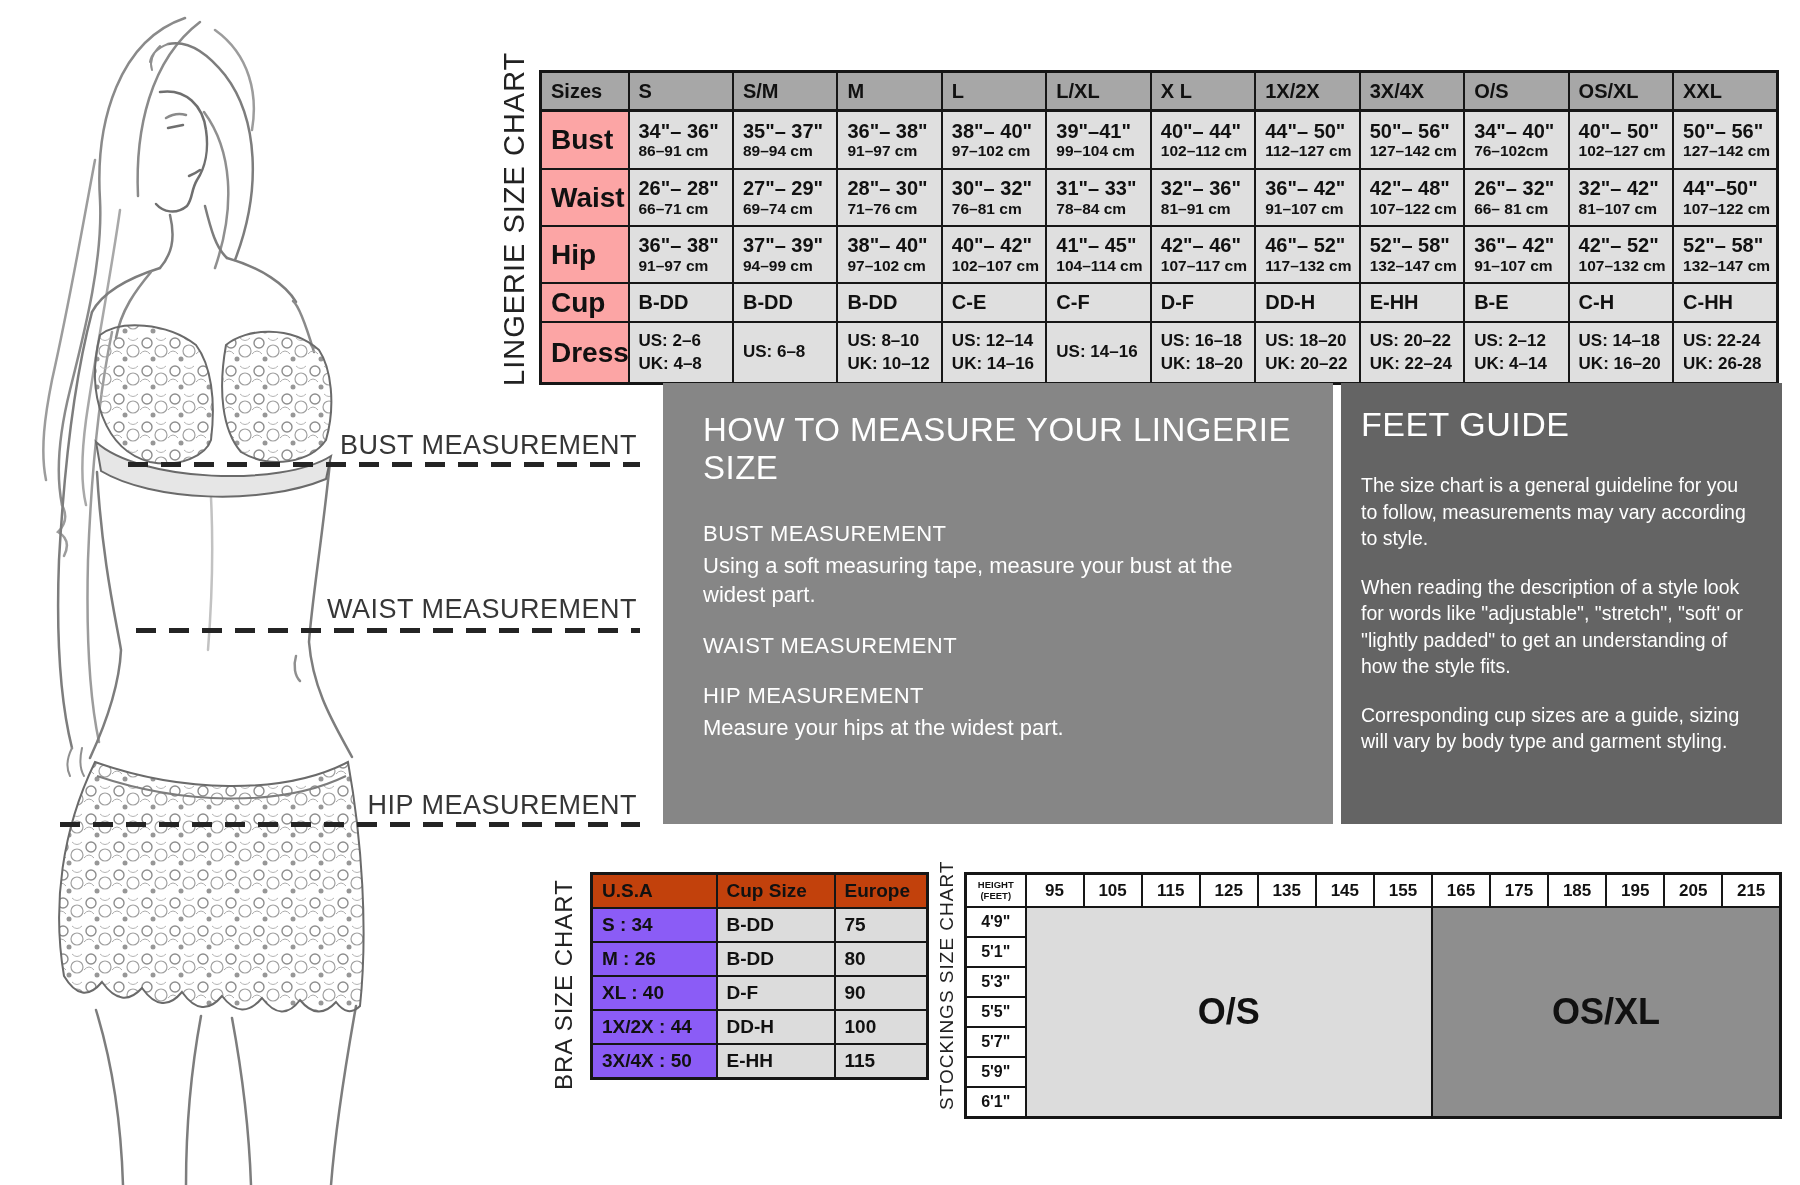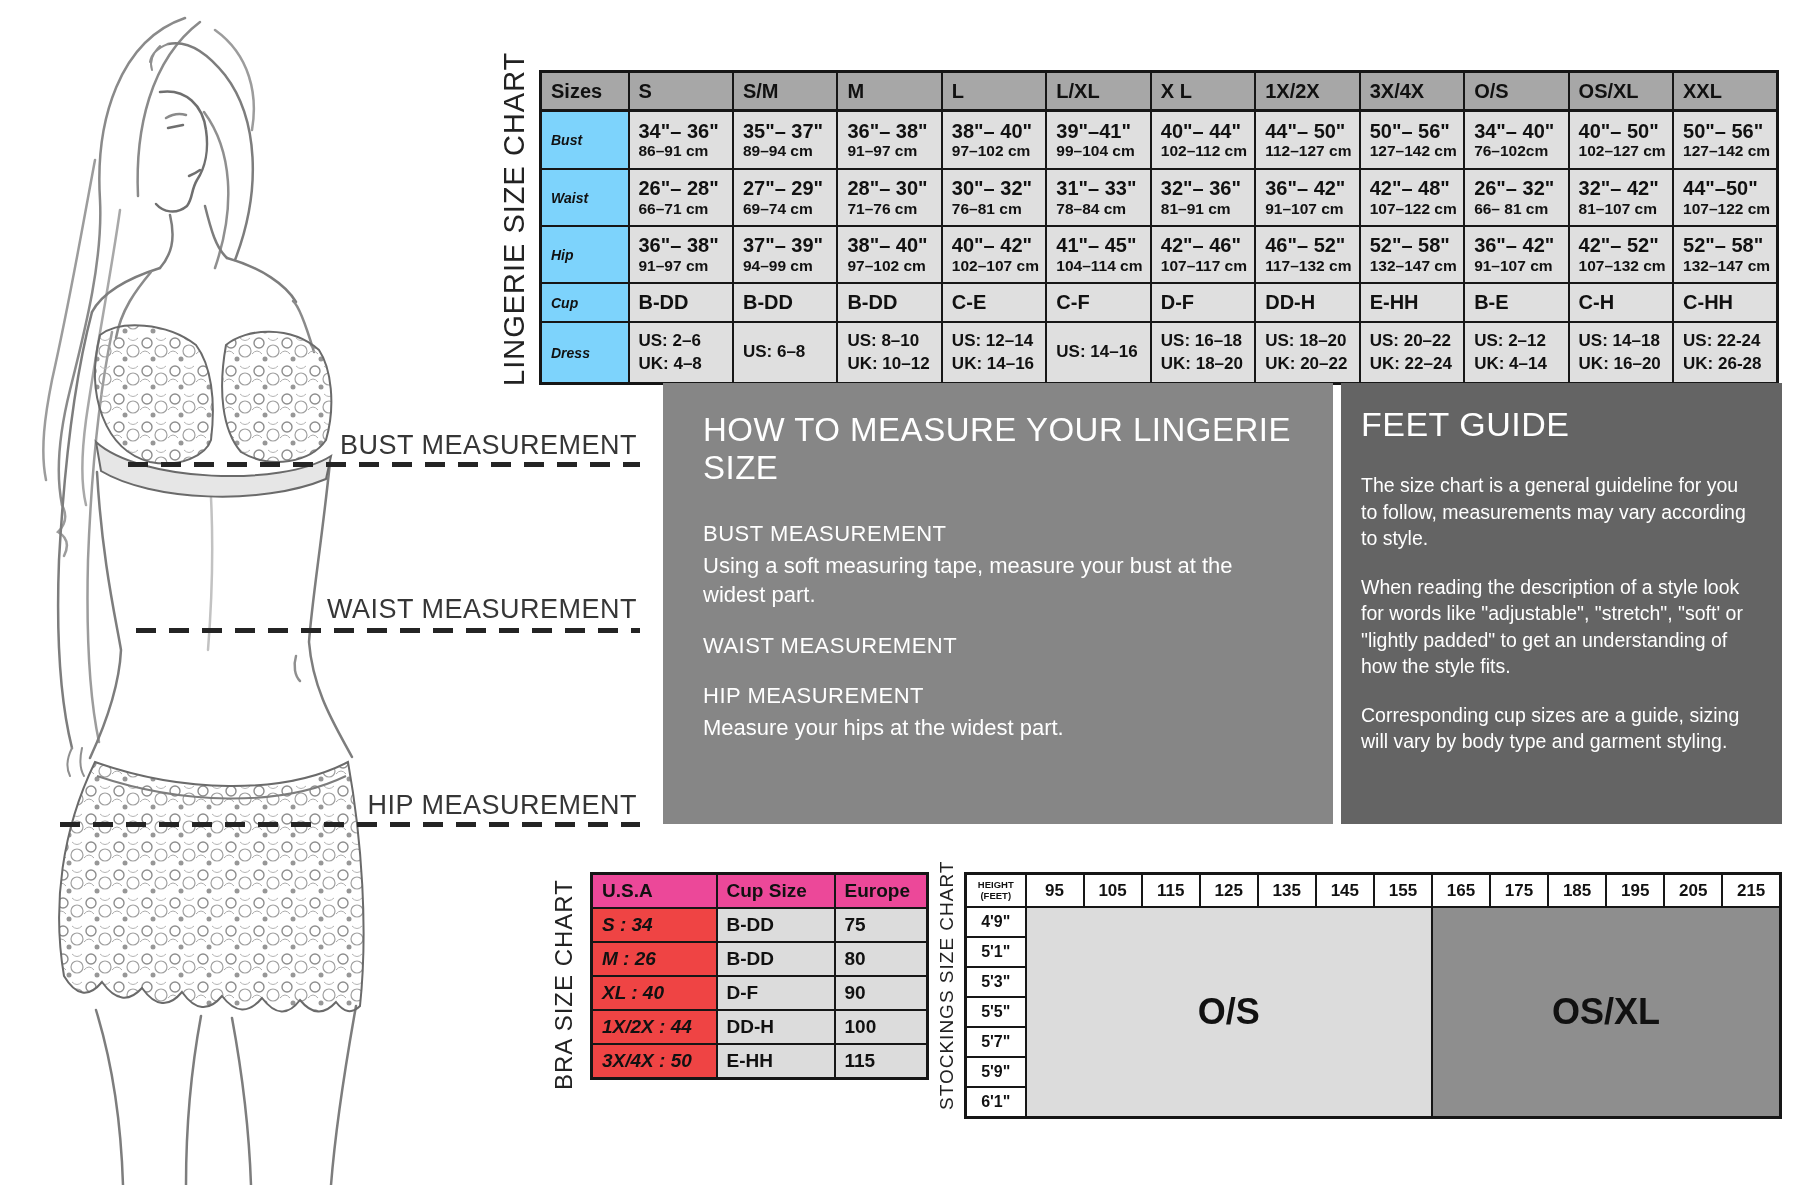--- a/index.html
+++ b/index.html
@@ -21,21 +21,21 @@
   
   table.sizetable{border-collapse:collapse;table-layout:fixed;}
   table.sizetable th,table.sizetable td{
     border:2px solid #161616;vertical-align:middle;text-align:left;
     padding:2px 4px 2px 9px;font-weight:bold;color:#111;
   }
   
   #lingerie-table-wrap{position:absolute;left:539px;top:70px;}
   #lingerie-table-wrap table{width:1240px;border:3px solid #161616;}
   #lingerie-table-wrap thead th{background:#a7a7a7;height:32px;font-size:20px;border-bottom:3px solid #161616;}
-  #lingerie-table-wrap th.rowlabel{background:#7dd3fc;font-size:14px;font-style:italic;}
+  #lingerie-table-wrap th.rowlabel{background:#fca5a5;font-size:28px;}
   #lingerie-table-wrap td{background:#dfdfdf;}
   #lingerie-table-wrap .ln1{font-size:20px;line-height:1.12;}
   #lingerie-table-wrap .ln2{font-size:15.5px;line-height:1.15;}
   #lingerie-table-wrap .dress .ln1,#lingerie-table-wrap .dress .ln2{font-size:17px;line-height:1.3;}
   #lingerie-table-wrap tr.r-bust td,#lingerie-table-wrap tr.r-bust th{height:52px;}
   #lingerie-table-wrap tr.r-waist td,#lingerie-table-wrap tr.r-waist th{height:51px;}
   #lingerie-table-wrap tr.r-hip td,#lingerie-table-wrap tr.r-hip th{height:51px;}
   #lingerie-table-wrap tr.r-cup td,#lingerie-table-wrap tr.r-cup th{height:33px;}
   #lingerie-table-wrap tr.r-cup .ln1{font-size:20px;}
   #lingerie-table-wrap tr.r-dress td,#lingerie-table-wrap tr.r-dress th{height:55px;}
@@ -51,22 +51,22 @@
   #measure-box h2{margin:24px 0 4px 0;font-size:22px;font-weight:400;letter-spacing:.5px;}
   #measure-box p{margin:0;font-size:22px;font-weight:300;line-height:1.32;max-width:560px;}
   #sizeguide-box{left:1341px;top:383px;width:441px;height:441px;background:#646464;
     box-sizing:border-box;padding:22px 24px 20px 20px;}
   #sizeguide-box h1{margin:0 0 28px 0;font-size:34px;font-weight:300;letter-spacing:.5px;}
   #sizeguide-box p{margin:0 0 22px 0;font-size:19.5px;font-weight:300;line-height:1.36;}
   
   #bra-table-wrap{position:absolute;left:590px;top:872px;}
   #bra-table-wrap table{width:336px;border:3px solid #161616;}
   #bra-table-wrap th,#bra-table-wrap td{height:28px;font-size:19px;}
-  #bra-table-wrap thead th{background:#ec4899;}
-  #bra-table-wrap th.rowlabel{background:#ef4444;font-style:italic;}
+  #bra-table-wrap thead th{background:#c2410c;}
+  #bra-table-wrap th.rowlabel{background:#8b5cf6;}
   #bra-table-wrap td{background:#dcdcdc;}
   
   #stockings-table-wrap{position:absolute;left:964px;top:872px;}
   #stockings-table-wrap table{width:818px;border:3px solid #161616;}
   #stockings-table-wrap th,#stockings-table-wrap td{background:#ffffff;text-align:center;padding:2px;}
   #stockings-table-wrap thead th{height:27px;font-size:17px;}
   #stockings-table-wrap th.hfeet{font-size:9.5px;line-height:1.15;padding:0;text-align:center;}
   #stockings-table-wrap tbody th{height:24px;font-size:16px;}
   #stockings-table-wrap td.region-os{background:#dcdcdc;font-size:36px;font-weight:bold;}
   #stockings-table-wrap td.region-osxl{background:#8e8e8e;font-size:36px;font-weight:bold;}

